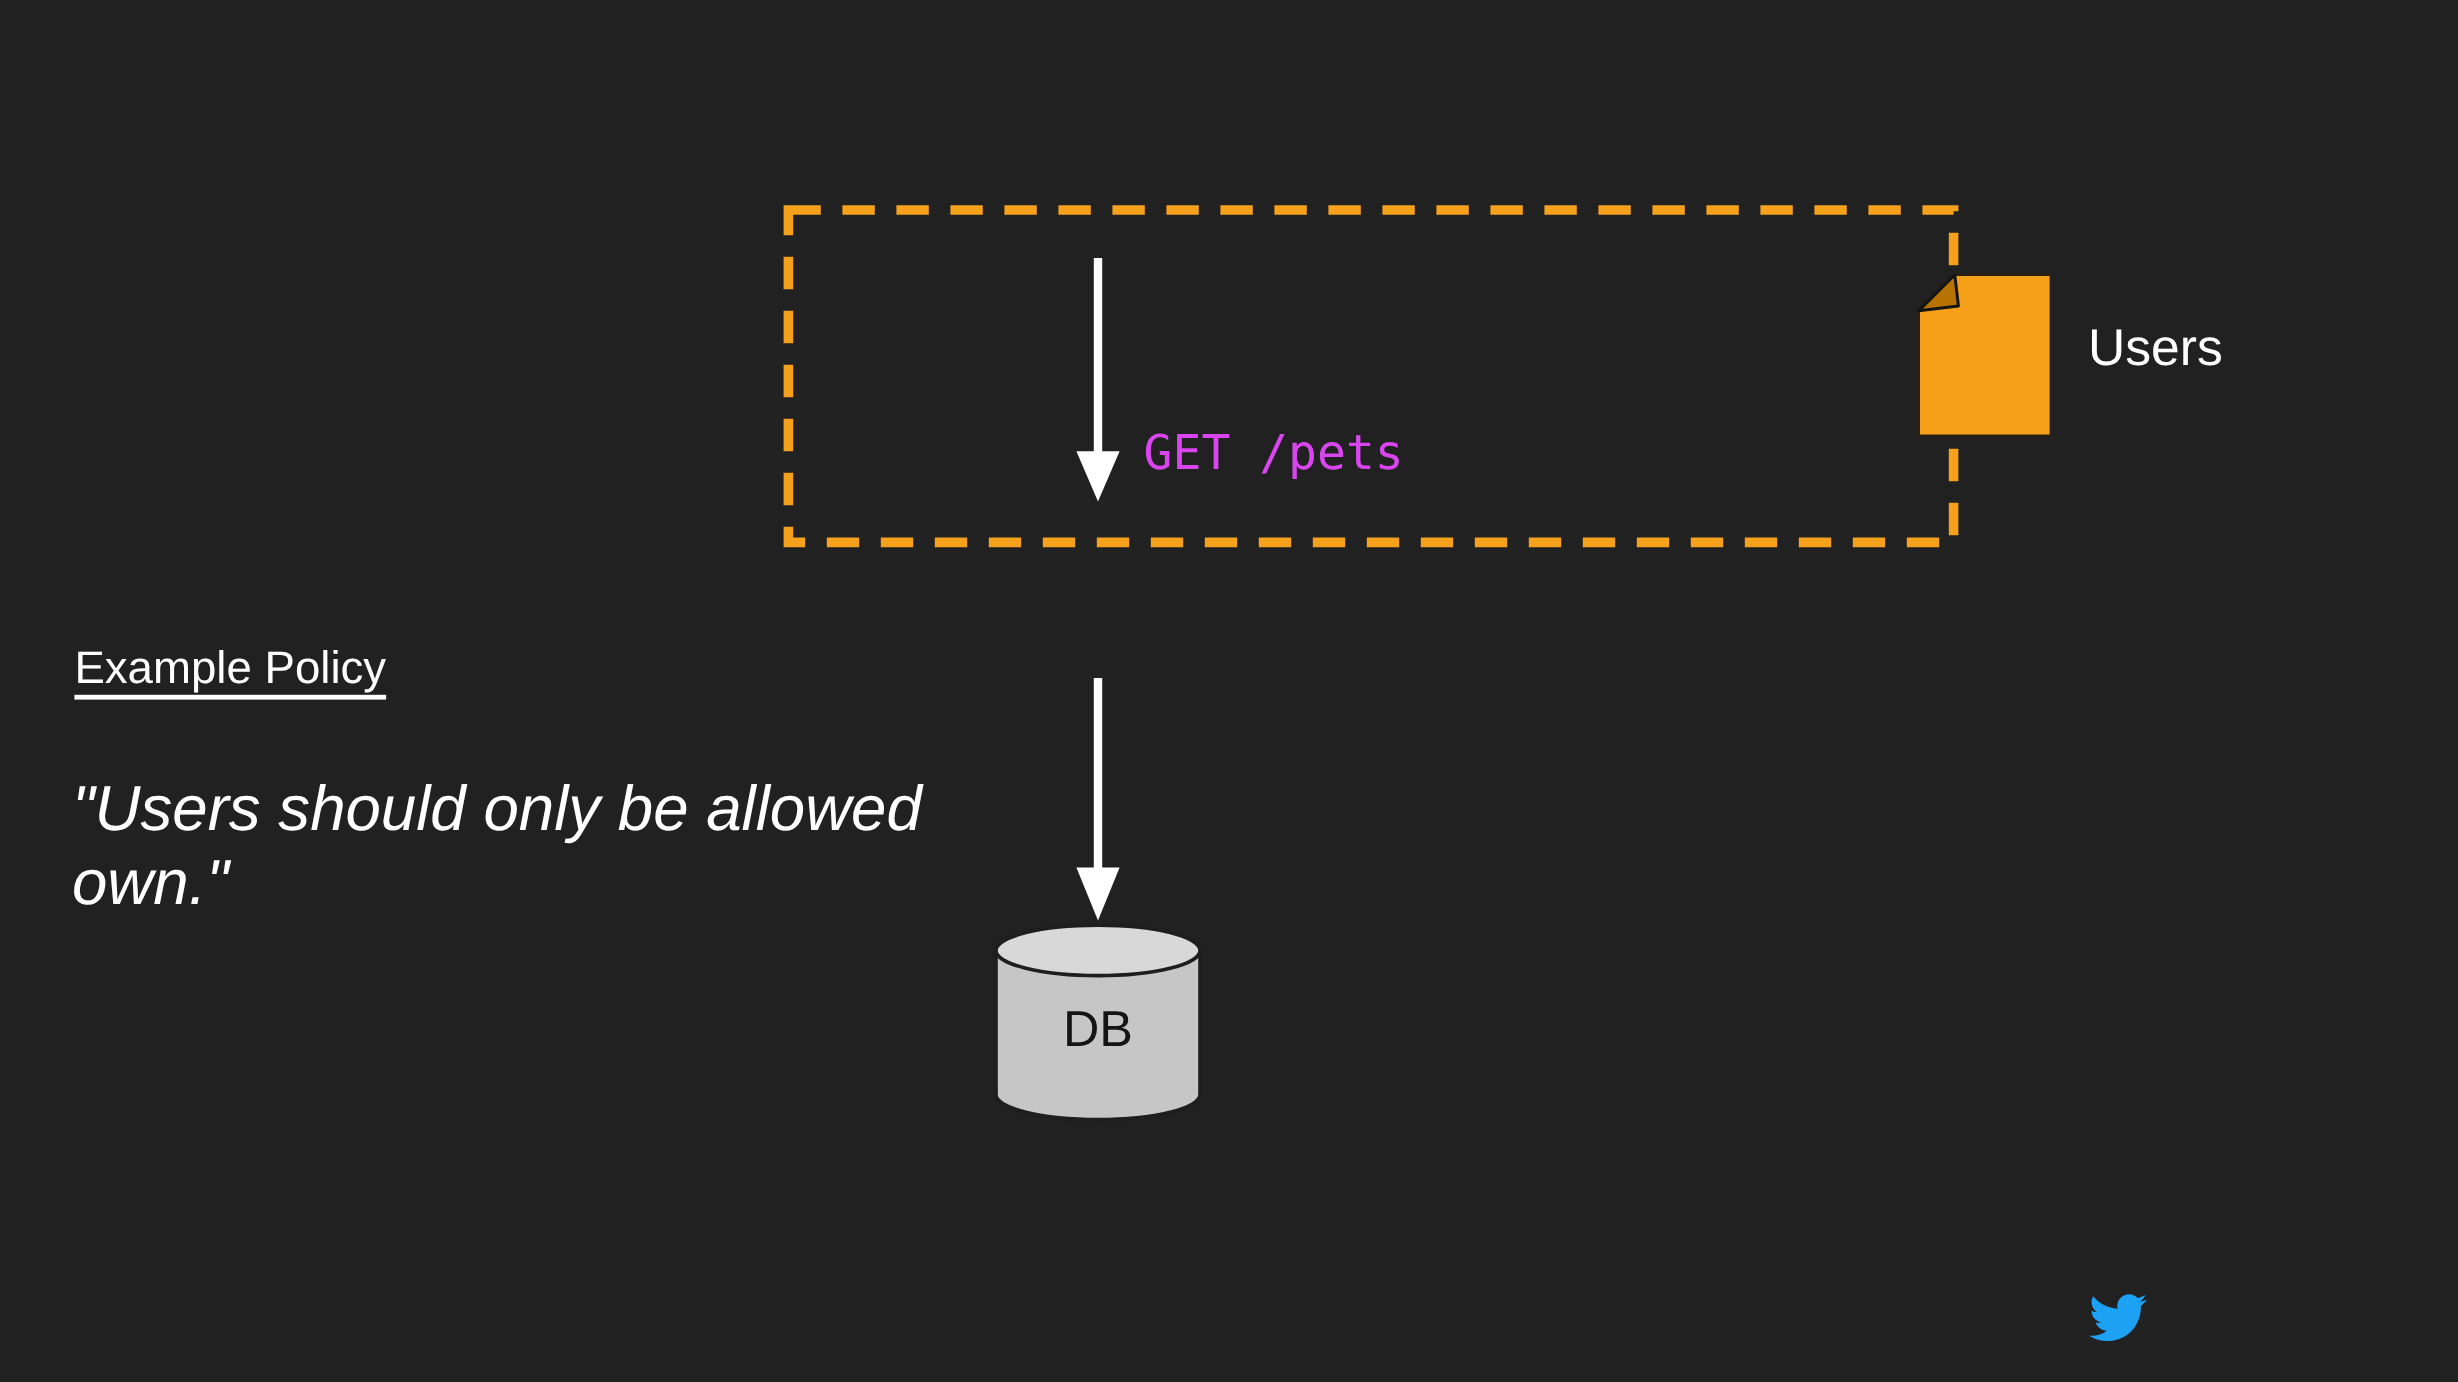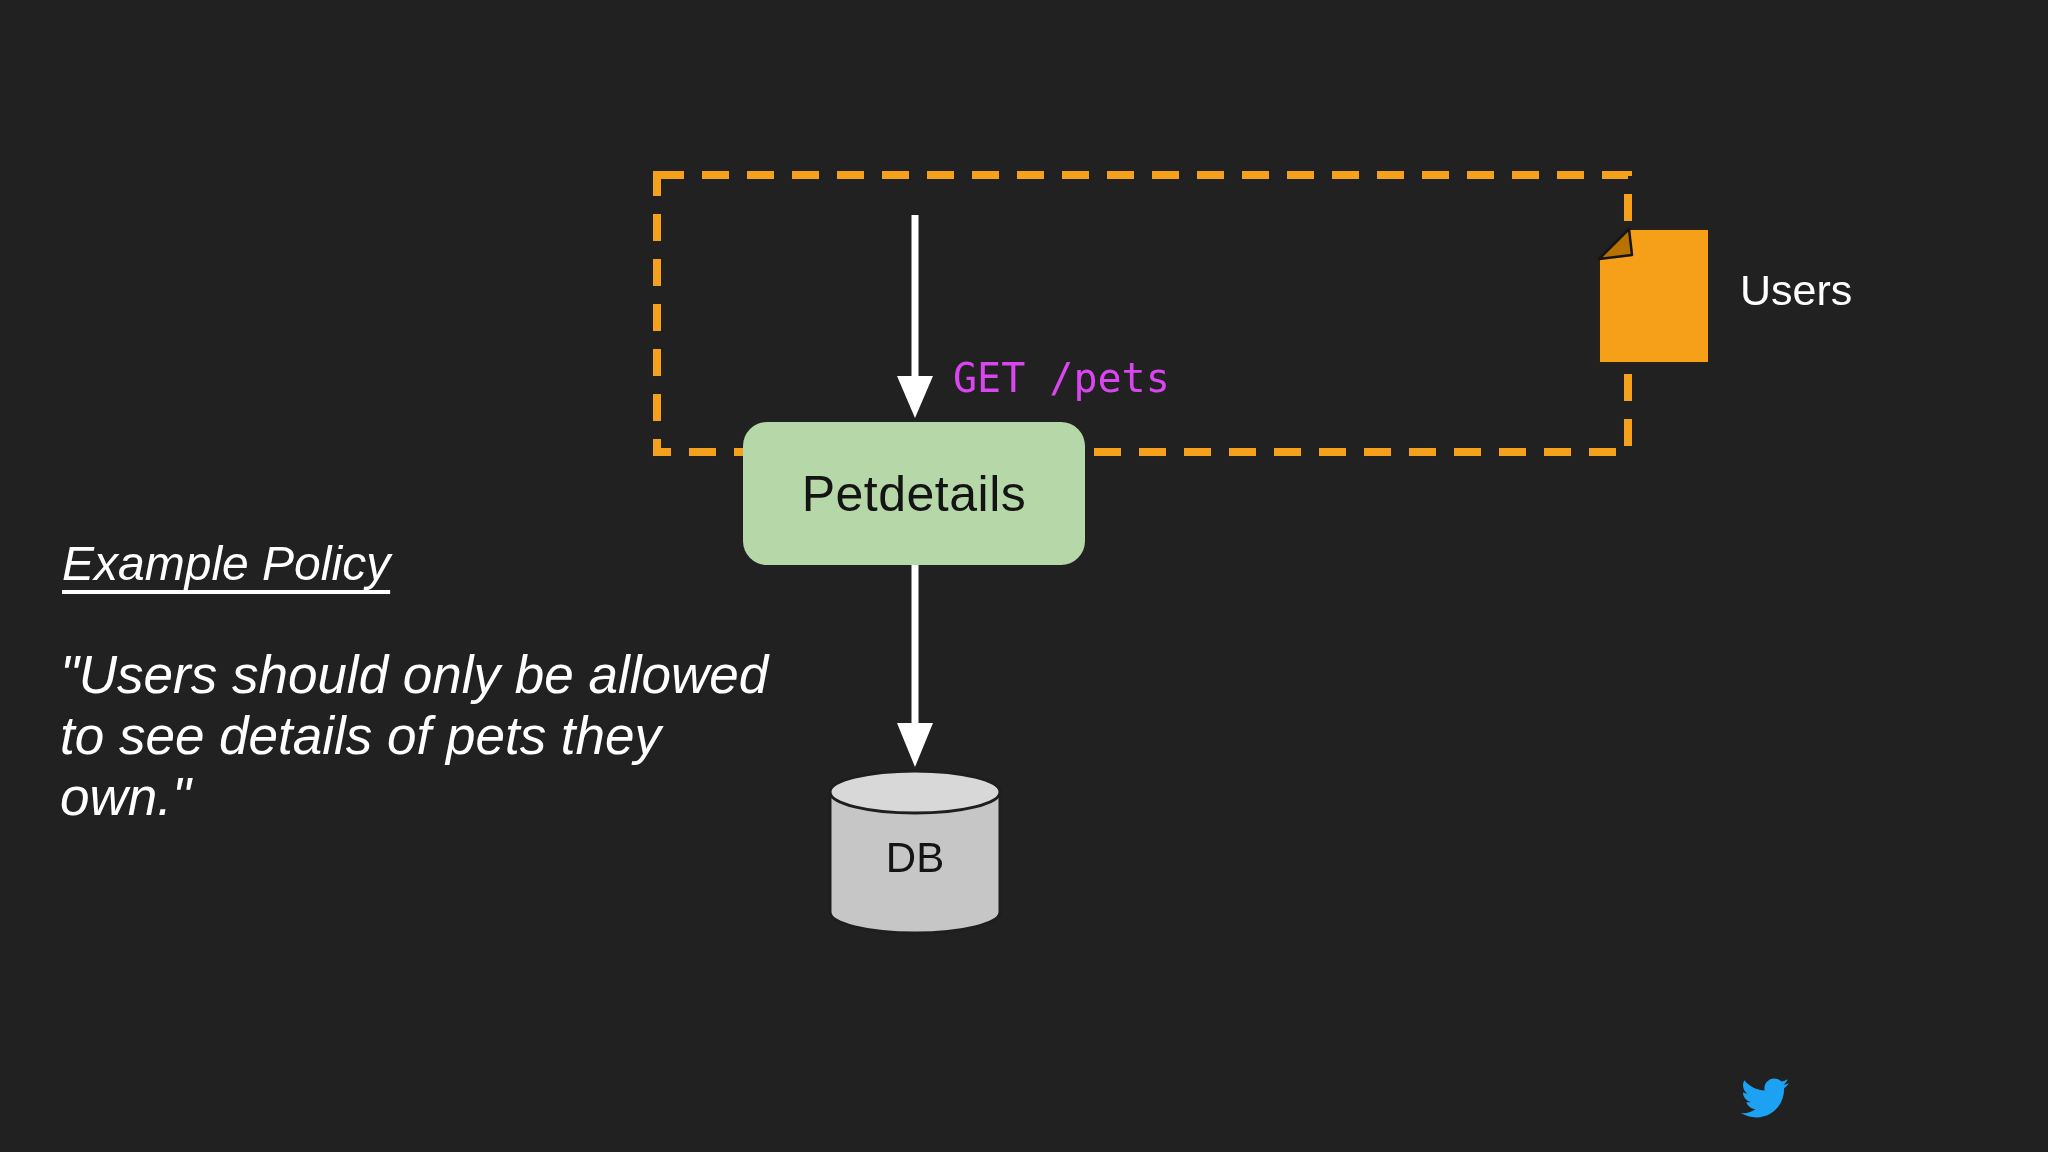--- a/index.html
+++ b/index.html
@@ -63,26 +63,25 @@
   #policy-label {
     left: 1740px; top: 266px;
     font-size: 43px;
     color: #ffffff;
     z-index: 3;
   }
 
   
   #example-heading {
     left: 62px; top: 536px;
-    font-size: 48px;
+    font-size: 38px;
     color: #ffffff;
     text-decoration: underline;
     text-underline-offset: 10px;
     text-decoration-thickness: 4px;
-    font-style: italic;
   }
   #policy-quote {
     left: 60px; top: 644px;
     font-size: 53px;
     font-style: italic;
     color: #ffffff;
     line-height: 61px;
   }
 
   
@@ -105,23 +104,20 @@
 
   <svg id="arrow-request" class="abs arrow-svg" width="40" height="207">
     <line x1="20" y1="2" x2="20" y2="165" stroke="#ffffff" stroke-width="7"></line>
     <polygon points="2,163 38,163 20,205" fill="#ffffff"></polygon>
   </svg>
 
   <div id="request-label" class="abs code-label">
     <div>GET /pets</div>
   </div>
 
-  <div id="petdetails-box" class="abs">
-    <span class="service-label">Petdetails</span>
-  </div>
 
   <svg id="arrow-query" class="abs arrow-svg" width="40" height="206">
     <line x1="20" y1="2" x2="20" y2="162" stroke="#ffffff" stroke-width="7"></line>
     <polygon points="2,160 38,160 20,204" fill="#ffffff"></polygon>
   </svg>
 
 
   <svg id="db-svg" class="abs" width="190" height="186">
     <path d="M10,30 V150 A85,21 0 0 0 180,150 V30" fill="#C6C6C6" stroke="#1E1E1E" stroke-width="3"></path>
     <ellipse cx="95" cy="30" rx="85" ry="21" fill="#D8D8D8" stroke="#1E1E1E" stroke-width="3"></ellipse>
@@ -131,21 +127,20 @@
   <svg id="policy-icon-svg" class="abs" width="116" height="140" viewBox="0 0 116 140">
     <path d="M33,3 H113 V137 H3 V33 Z" fill="#F6A01A" stroke="#2A2115" stroke-width="2"></path>
     <path d="M3,33 L33,3 L36,29 Z" fill="#B87200" stroke="#141414" stroke-width="2.5" stroke-linejoin="round"></path>
   </svg>
   <div id="policy-label" class="abs">Users</div>
 
   <div id="example-heading" class="abs">Example Policy</div>
 
   <div id="policy-quote" class="abs">
     <div>"Users should only be allowed</div>
-    <div>to see details of pets they</div>
     <div>own."</div>
   </div>
 
   <svg id="twitter-bird-svg" class="abs" width="58" height="48" viewBox="0 0 512 512">
     <path fill="#1DA1F2" d="M459.37 151.716c.325 4.548.325 9.097.325 13.645 0 138.72-105.583 298.558-298.558 298.558-59.452 0-114.68-17.219-161.137-47.106 8.447.974 16.568 1.299 25.34 1.299 49.055 0 94.213-16.568 130.274-44.832-46.132-.975-84.792-31.188-98.112-72.772 6.498.974 12.995 1.624 19.818 1.624 9.421 0 18.843-1.3 27.614-3.573-48.081-9.747-84.143-51.98-84.143-102.985v-1.299c13.969 7.797 30.214 12.67 47.431 13.319-28.264-18.843-46.781-51.005-46.781-87.391 0-19.492 5.197-37.36 14.294-52.954 51.655 63.675 129.3 105.258 216.365 109.807-1.624-7.797-2.599-15.918-2.599-24.04 0-57.828 46.782-104.934 104.934-104.934 30.213 0 57.502 12.67 76.67 33.137 23.715-4.548 46.456-13.32 66.599-25.34-7.798 24.366-24.366 44.833-46.132 57.827 21.117-2.273 41.584-8.122 60.426-16.243-14.292 20.791-32.161 39.308-52.628 54.253z"></path>
   </svg>
 
 </div>
 
 </body></html>

